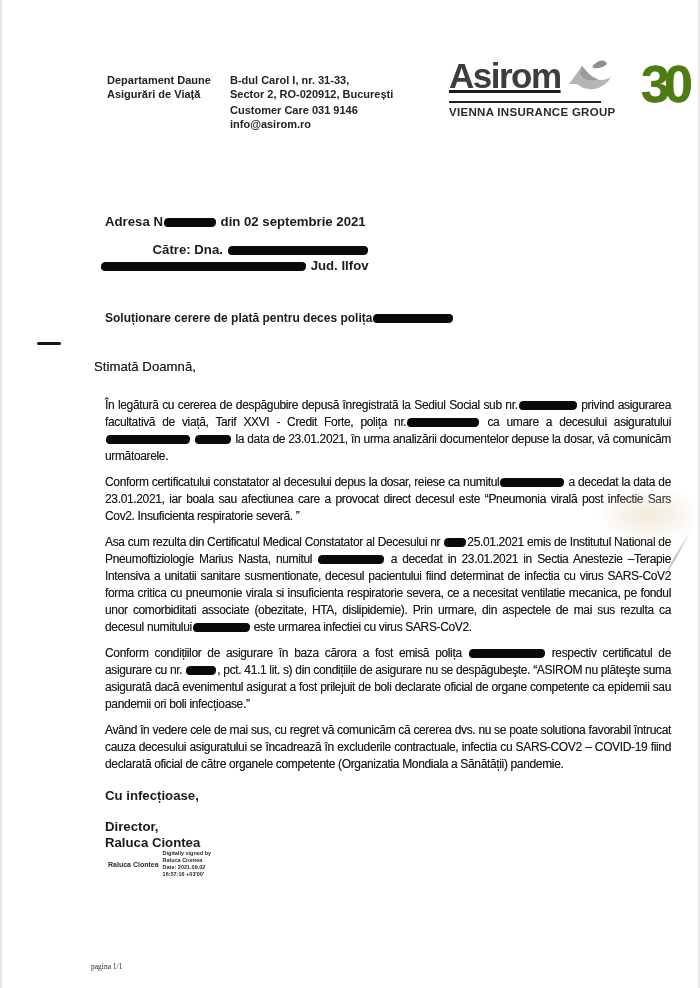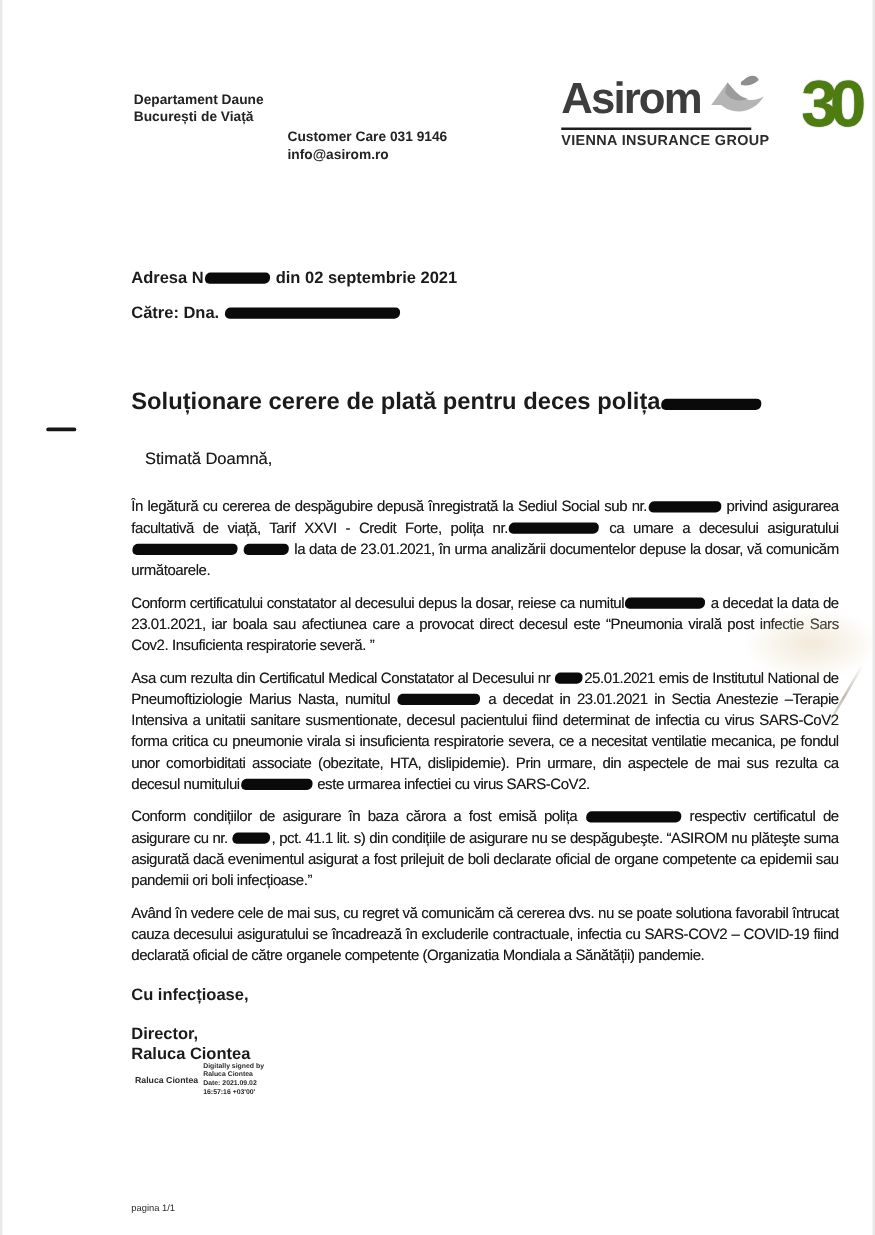--- a/index.html
+++ b/index.html
@@ -21,21 +21,21 @@
     position:absolute; left:228px; top:74px;
     font-size:11px; font-weight:bold; line-height:13.5px; color:#232323;
   }
   .hcontact {
     position:absolute; left:228px; top:104px;
     font-size:11px; font-weight:bold; line-height:13.5px; color:#232323;
   }
   .logo {
     position:absolute; left:447px; top:58px; width:160px;
   }
-  .logo-row { display:flex; align-items:center; }
+  .logo-row { display:flex; align-items:flex-start;text-decoration:underline; }
   .logo-text {
     font-size:35px; font-weight:bold; letter-spacing:-1.5px;
     color:#3d3d3d; line-height:36px;
   }
   .logo-bird { margin-left:6px; margin-top:2px; }
   .logo-rule {
     height:0; border-top:2.5px solid #1e1e1e; width:152px; margin-top:3px;
   }
   .logo-group {
     font-size:11.5px; font-weight:bold; letter-spacing:0.3px;
@@ -53,28 +53,28 @@
     position:absolute; left:103px; top:214px;
     font-size:13.2px; font-weight:bold;
   }
   .toblock {
     position:absolute; left:98px; top:242px;
     font-size:13.2px; font-weight:bold; line-height:16px;text-align:right;
   }
   .toblock .l1 { padding-left:5px; }
   .subject {
     position:absolute; left:103px; top:311px;
-    font-size:19px; font-weight:bold;
+    font-size:12px; font-weight:bold;
   }
   .margin-dash {
     position:absolute; left:35px; top:342px;
     width:24px; height:3px; background:#161616; border-radius:2px;
   }
   .salutation {
-    position:absolute; left:114px; top:359px;
+    position:absolute; left:92px; top:359px;
     font-size:13.2px;
     text-shadow:0 0 0.5px rgba(20,20,20,0.55);
   }
   .body {
     position:absolute; left:103px; top:397px; width:566px;
     font-size:12px; line-height:17px; letter-spacing:-0.35px;
     text-align:justify;
     text-shadow:0 0 0.5px rgba(20,20,20,0.55);
   }
   .body p { margin:0 0 9px 0; }
@@ -91,22 +91,22 @@
     position:absolute; left:103px; top:819px;
     font-size:13.2px; font-weight:bold; line-height:16px;
   }
   .digsig {
     position:absolute; left:106px; top:850px;
     display:flex; align-items:center; color:#2a2a2a;
   }
   .digsig-name { font-size:7px; font-weight:bold; white-space:nowrap; }
   .digsig-details { font-size:5.5px; line-height:7px; margin-left:4px; font-weight:bold; }
   .footer {
-    position:absolute; left:103px; top:962px;
-    font-size:7.5px; color:#2a2a2a;
+    position:absolute; left:89px; top:962px;
+    font-size:7.5px; color:#2a2a2a;font-family:Liberation Serif, serif;
   }
   
   .stain {
     position:absolute; left:592px; top:486px; width:110px; height:58px;
     background:radial-gradient(ellipse at center, rgba(231,216,186,0.55), rgba(231,216,186,0) 70%);
     pointer-events:none;
   }
   .crease {
     position:absolute; left:672px; top:528px; width:2px; height:60px;
     background:linear-gradient(to bottom, rgba(140,130,110,0), rgba(140,130,110,0.55), rgba(140,130,110,0));
@@ -114,23 +114,27 @@
     pointer-events:none;
   }
 </style>
 </head>
 <body>
 
 <div class="page">
 
   <div class="dept">
     <div>Departament Daune</div>
-    <div>București de Viață</div>
+    <div>Asigurări de Viață</div>
   </div>
 
+  <div class="haddr">
+    <div>B-dul Carol I, nr. 31-33,</div>
+    <div>Sector 2, RO-020912, București</div>
+  </div>
 
   <div class="hcontact">
     <div>Customer Care 031 9146</div>
     <div>info@asirom.ro</div>
   </div>
 
   <div class="logo">
     <div class="logo-row">
       <span class="logo-text">Asirom</span>
       <span class="logo-bird">
@@ -144,20 +148,21 @@
     <div class="logo-rule"></div>
     <div class="logo-group">VIENNA INSURANCE GROUP</div>
   </div>
 
   <div class="anniv">30</div>
 
   <div class="refline">Adresa N<span class="redact" style="width: 52px;"></span> din 02 septembrie 2021</div>
 
   <div class="toblock">
     <div class="l1">Către: Dna. <span class="redact" style="width: 140px;"></span></div>
+    <div><span class="redact" style="width: 205px;"></span> Jud.  Ilfov</div>
   </div>
 
   <div class="subject">Soluționare cerere de plată pentru deces polița<span class="redact" style="width: 80px;"></span></div>
 
   <div class="margin-dash"></div>
 
   <div class="salutation">Stimată Doamnă,</div>
 
   <div class="body">
     <p>În legătură cu cererea de despăgubire depusă înregistrată la Sediul Social sub nr.<span class="redact" style="width: 58px;"></span> privind asigurarea facultativă de viață, Tarif XXVI - Credit Forte, polița nr.<span class="redact" style="width: 72px;"></span> ca umare a decesului asiguratului<span class="redact" style="width: 84px;"></span> <span class="redact" style="width: 36px;"></span> la data de 23.01.2021, în urma analizării documentelor depuse la dosar, vă comunicăm următoarele.</p>

